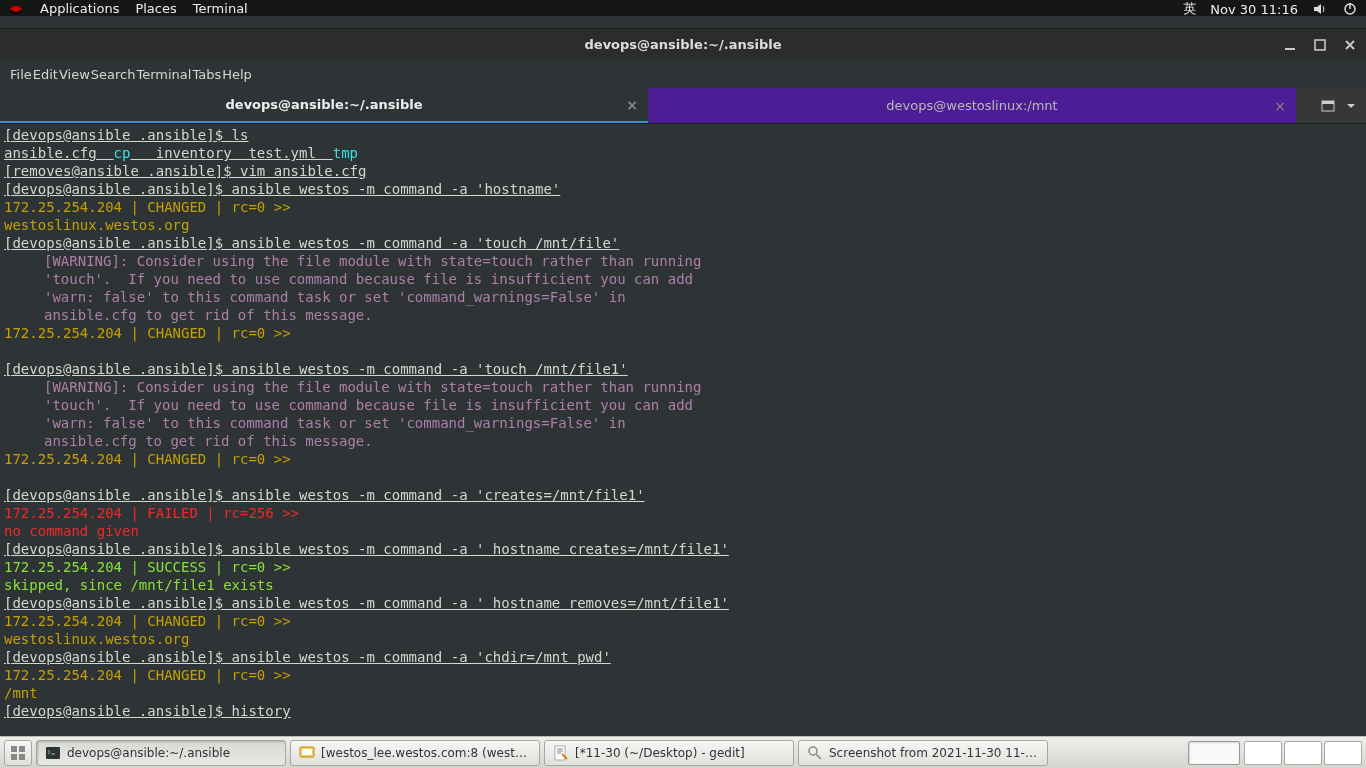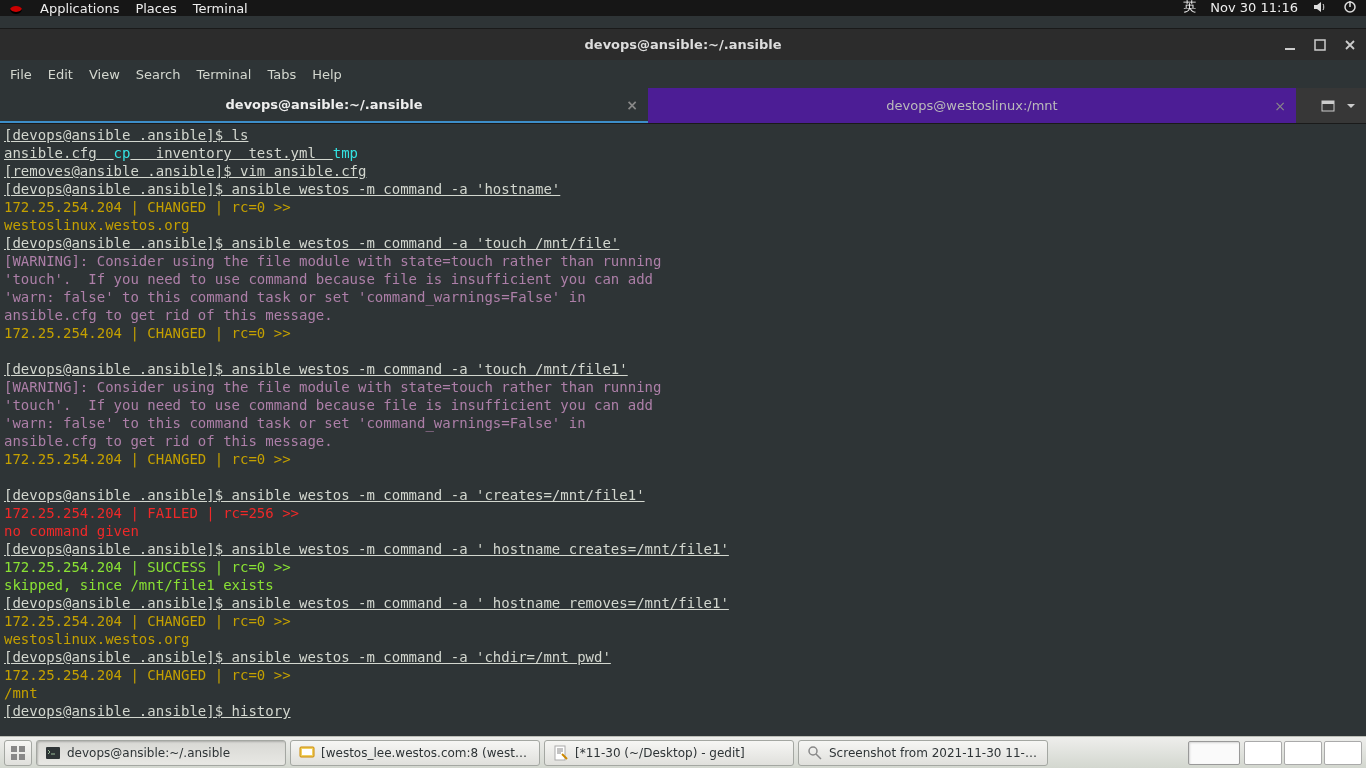--- a/index.html
+++ b/index.html
@@ -11,21 +11,21 @@
   overflow: hidden;
   font-size: 13px;
   color: #d3d7cf;
 }
 
 
 .top-panel {
   height: 16px;
   background: #161616;
   display: flex;
-  align-items: flex-end;
+  align-items: flex-start;
   color: #eee;
   font-size: 13px;
   padding: 0 8px;
 }
 .top-panel .left { display: flex; align-items: center; gap: 16px; }
 .top-panel .right { margin-left: auto; display: flex; align-items: center; gap: 14px; }
 .rh-hat { width: 16px; height: 16px; display: inline-block; }
 .panel-item { cursor: default; }
 
 
@@ -54,21 +54,21 @@
   color: #ccc;
 }
 .wb { width: 14px; text-align: center; }
 
 
 .menubar {
   height: 28px;
   background: #2e3436;
   display: flex;
   align-items: center;
-  gap: 16px;
+  gap: 1px;
   padding: 0 10px;
   color: #d3d7cf;
   font-size: 13px;
 }
 
 
 .tabs {
   height: 36px;
   background: #373737;
   display: flex;
@@ -115,21 +115,21 @@
   font-family: "DejaVu Sans Mono", "Liberation Mono", monospace;
   font-size: 14px;
   line-height: 18px;
   padding: 2px 4px;
   white-space: pre;
   overflow: hidden;
 }
 .c-default { color: #d3d7cf; text-decoration: underline; }
 .c-cyan { color: #34e2e2; }
 .c-yellow { color: #c4a000; }
-.c-magenta { color: #ad7fa8; }
+.c-magenta { color: #ad7fa8; margin-left: 40px; }
 .c-red { color: #ef2929; }
 .c-green { color: #8ae234; }
 
 
 .taskbar {
   position: absolute;
   bottom: 0; left: 0; right: 0;
   height: 32px;
   background: linear-gradient(#eeeeec, #d3d7cf);
   border-top: 1px solid #babdb6;

